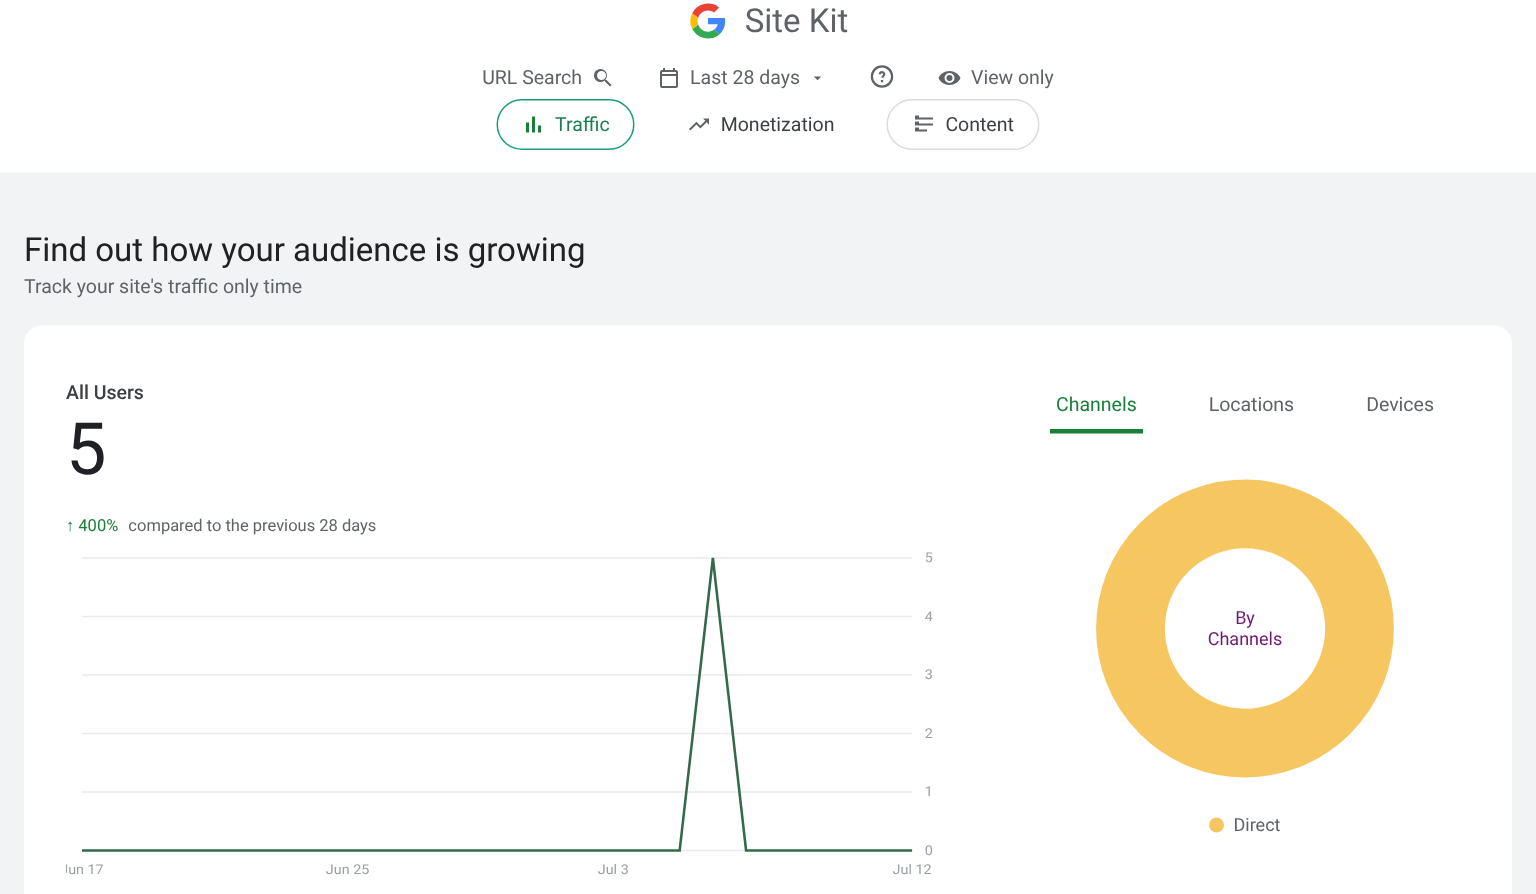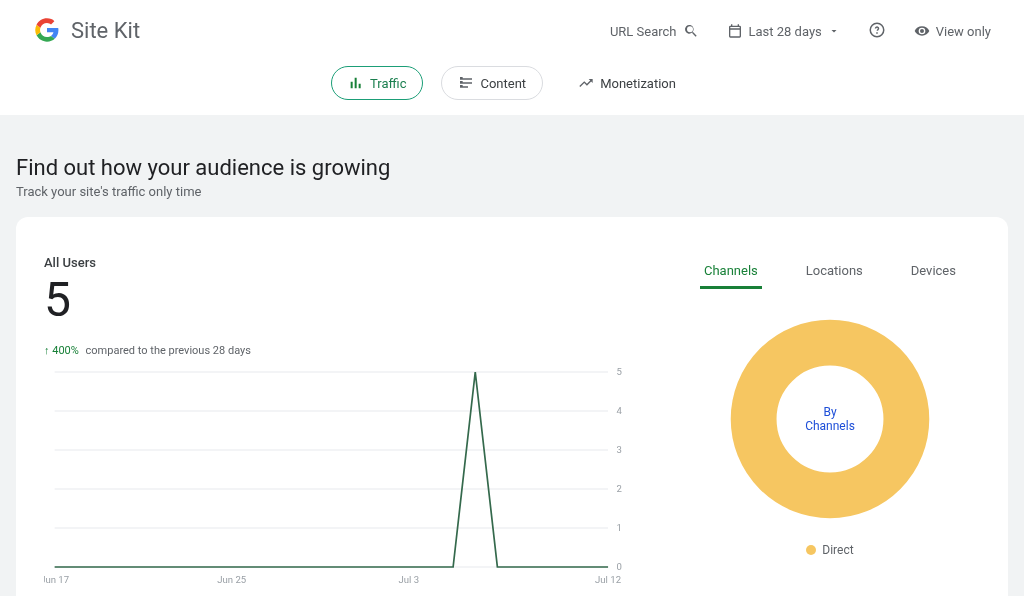--- a/index.html
+++ b/index.html
@@ -1,17 +1,17 @@
 <!DOCTYPE html>
 <html><head>
   <meta charset="utf-8">
   <style>
     * { box-sizing: border-box; margin: 0; padding: 0; font-family: 'Google Sans', 'Roboto', Arial, sans-serif; }
     body { background: #f1f3f4; color: #3c4043; }
-    .topbar { background: #fff; height: 60px; display: flex; align-items: center; padding: 0 33px; justify-content: space-between; }
+    .topbar { background: #fff; height: 60px; display: flex; align-items: center; padding: 0 33px; justify-content: space-between; flex-direction: column; }
     .logo-wrap { display: flex; align-items: center; gap: 10px; }
     .brand { font-size: 22px; color: #5f6368; font-weight: 400;}
     .topbar-right { display: flex; align-items: flex-end; gap: 28px; color: #5f6368; font-size: 13px; }
     .tbr-item { display: flex; align-items: center; gap: 6px; cursor: pointer; }
     .tabbar { background: #fff; display: flex; justify-content: center; gap: 18px; padding: 6px 0 15px; }
     .tab { display: flex; align-items: center; gap: 6px; font-size: 13px; padding: 8px 16px; border: 1px solid #dadce0; border-radius: 20px; cursor: pointer; color: #3c4043; }
     .tab.active { border-color: #1b9e77; color: #1b7f4f; }
     .tab.borderless { border: 1px solid transparent; }
     .page-head { padding: 40px 16px 18px; }
     .page-title { font-size: 22px; font-weight: 400; color: #202124; margin-bottom: 4px; }
@@ -22,21 +22,21 @@
     .metric-label { font-size: 13px; font-weight: 500; color: #3c4043; margin-bottom: 6px; }
     .metric-value { font-size: 48px; font-weight: 400; color: #202124; line-height: 1; margin-bottom: 20px;}
     .change-row { font-size: 11px; color: #5f6368; margin-bottom: 10px; }
     .change-up { color: #188038; font-weight: 400; }
     .chart-box { position: relative; height: 220px; }
     .chart-box svg { width: 100%; height: 100%; }
     .pie-tabs { display: flex; justify-content: space-around; margin-bottom: 20px; }
     .pie-tab { font-size: 13px; color: #5f6368; padding: 8px 4px; cursor: pointer; border-bottom: 3px solid transparent; }
     .pie-tab.active { color: #188038; border-bottom-color: #188038; }
     .donut-wrap { display: flex; justify-content: center; align-items: center; position: relative; height: 220px; }
-    .donut-center { position: absolute; text-align: center; font-size: 12px; color: #1d4ed8; }
+    .donut-center { position: absolute; text-align: center; font-size: 12px; color: #701a75; }
     .legend { display: flex; justify-content: center; align-items: center; gap: 6px; margin-top: 14px; font-size: 12px; color: #5f6368; }
     .legend-swatch { width: 10px; height: 10px; border-radius: 50%; background: #f6c661; }
     .grid-line { stroke: #e8eaed; stroke-width: 1; }
     .axis-text { font-size: 9px; fill: #9aa0a6; }
     .data-line { stroke: #34694c; stroke-width: 1.6; fill: none; }
     .donut-ring { stroke: #f6c661; }
     .g-logo { width: 28px; height: 28px; }
     
     .ico { width: 16px; height: 16px; fill: #5f6368; }
   </style>
@@ -83,31 +83,31 @@
   </div>
 </div>
 
 <div class="tabbar">
   <div class="tab active">
     <svg class="ico" viewBox="0 0 24 24" style="fill:#188038">
         <path d="M4 20h3V10H4zm6 0h3V4h-3zm6 0h3v-7h-3z"></path>
       </svg>
     <span>Traffic</span>
   </div>
+  <div class="tab borderless">
+    <svg class="ico" viewBox="0 0 24 24">
+        <path d="M16 6l2.3 2.3-4.9 4.9-4-4L2 16.6 3.4 18l6-6 4 4 6.3-6.3L22 12V6z"></path>
+      </svg>
+    <span>Monetization</span>
+  </div>
   <div class="tab">
     <svg class="ico" viewBox="0 0 24 24">
         <path d="M3 5h18v2H3zm0 6h18v2H3zm0 6h12v2H3zM3 3h4v4H3zm0 6h4v4H3zm0 6h4v4H3z"></path>
       </svg>
     <span>Content</span>
-  </div>
-  <div class="tab borderless">
-    <svg class="ico" viewBox="0 0 24 24">
-        <path d="M16 6l2.3 2.3-4.9 4.9-4-4L2 16.6 3.4 18l6-6 4 4 6.3-6.3L22 12V6z"></path>
-      </svg>
-    <span>Monetization</span>
   </div>
 </div>
 
 <div class="page-head">
   <h1 class="page-title">Find out how your audience is growing</h1>
   <div class="page-sub">Track your site's traffic only time</div>
 </div>
 
 <div class="card">
   <div class="left-col">

